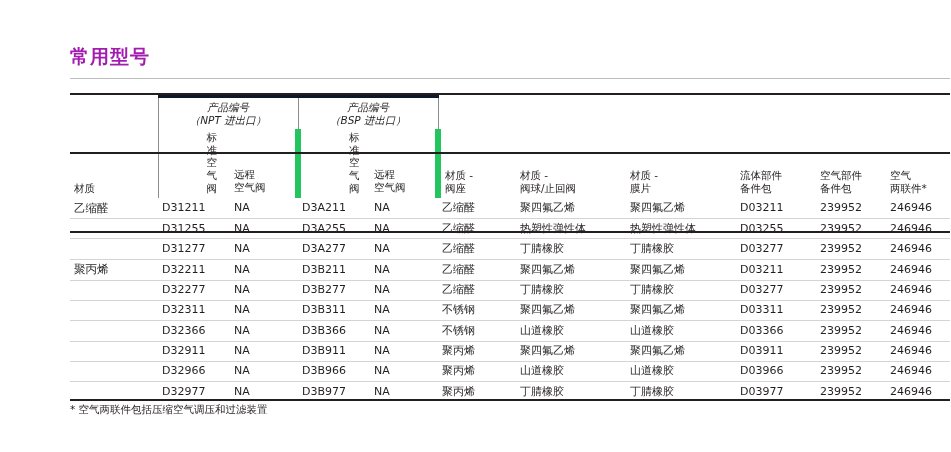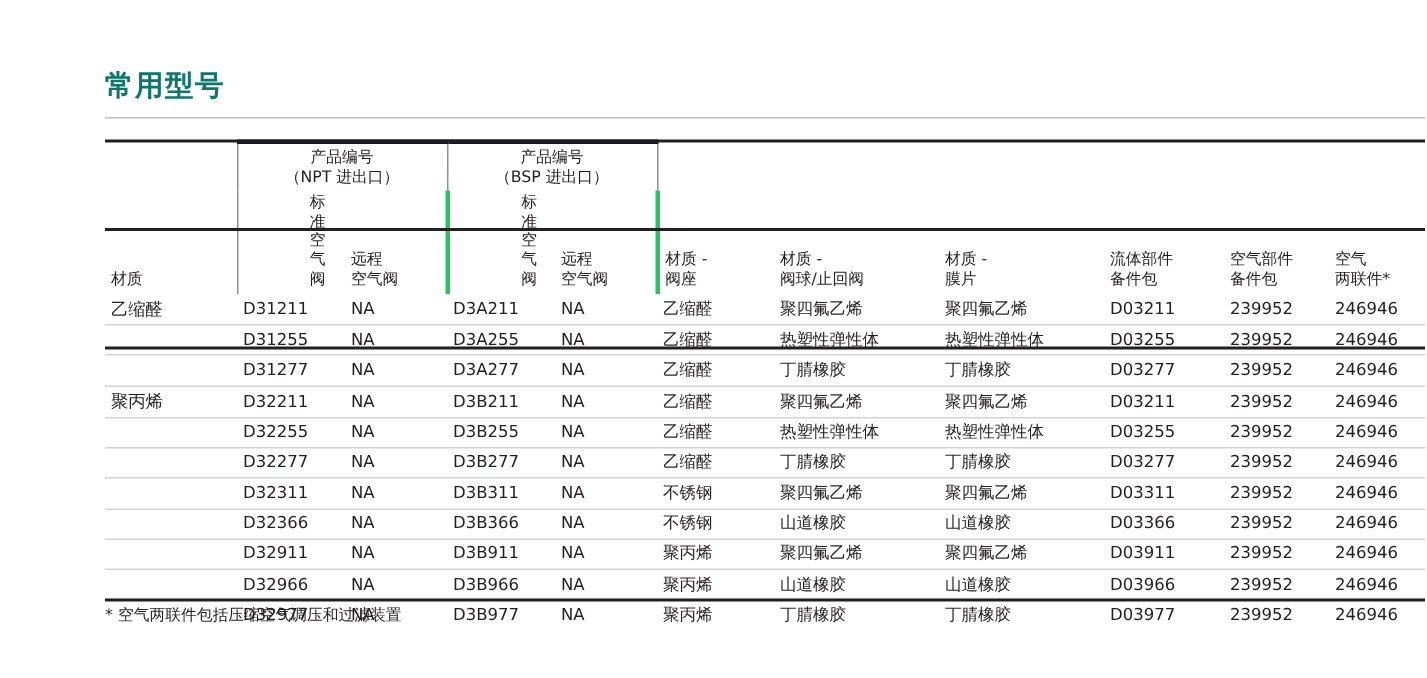--- a/index.html
+++ b/index.html
@@ -21,21 +21,21 @@
     width: 951px;
     height: 452px;
   }
   .title {
     position: absolute;
     left: 70px;
     top: 44px;
     font-size: 19px;
     font-weight: bold;
     letter-spacing: 1px;
-    color: #0f766e;
+    color: #a21caf;
   }
   .title-rule {
     position: absolute;
     left: 70px;
     top: 78px;
     width: 880px;
     height: 1px;
     background: #bcbcbc;
   }
   table.specs {
@@ -56,31 +56,32 @@
   
   thead tr.hdr-top th {
     font-size: 10.5px;
     text-align: center;
     padding-bottom: 2px;
     line-height: 1.25;
   }
   thead tr.hdr-top th.group {
     border-left: 1px solid #8d8d8d;
     border-right: 1px solid #8d8d8d;
-    border-top: 3px solid #0f172a;
+    border-top: 5px solid #0f172a;
     padding: 3px 4px 2px 4px;
+    font-style: italic;
   }
   thead tr.hdr-sub th {
     font-size: 10.5px;
     line-height: 1.2;
     padding: 2px 4px 4px 4px;
     vertical-align: bottom;
   }
   thead tr.hdr-sub th.bl { border-left: 1px solid #8d8d8d; padding-left: 48px; }
-  thead tr.hdr-sub th.br { border-right: 3px solid #22c55e; }
+  thead tr.hdr-sub th.br { border-right: 6px solid #22c55e; font-family: Liberation Serif, serif; }
   .hdr-rule-top {
     position: absolute;
     left: 70px;
     top: 93px;
     width: 880px;
     height: 1.6px;
     background: #231f20;
   }
   .hdr-rule-bottom {
     position: absolute;
@@ -267,33 +268,20 @@
           <td>NA</td>
           <td>乙缩醛</td>
           <td>聚四氟乙烯</td>
           <td>聚四氟乙烯</td>
           <td>D03211</td>
           <td>239952</td>
           <td>246946</td>
         </tr>
         <tr class="datarow">
           <td class="matcol"></td>
-          <td>D32255</td>
-          <td>NA</td>
-          <td>D3B255</td>
-          <td>NA</td>
-          <td>乙缩醛</td>
-          <td>热塑性弹性体</td>
-          <td>热塑性弹性体</td>
-          <td>D03255</td>
-          <td>239952</td>
-          <td>246946</td>
-        </tr>
-        <tr class="datarow">
-          <td class="matcol"></td>
           <td>D32277</td>
           <td>NA</td>
           <td>D3B277</td>
           <td>NA</td>
           <td>乙缩醛</td>
           <td>丁腈橡胶</td>
           <td>丁腈橡胶</td>
           <td>D03277</td>
           <td>239952</td>
           <td>246946</td>

